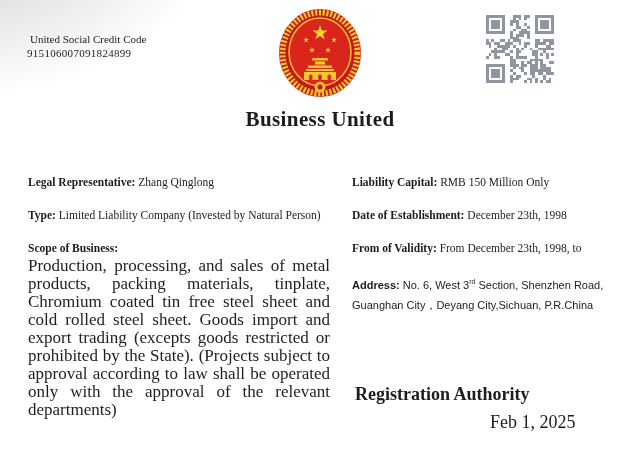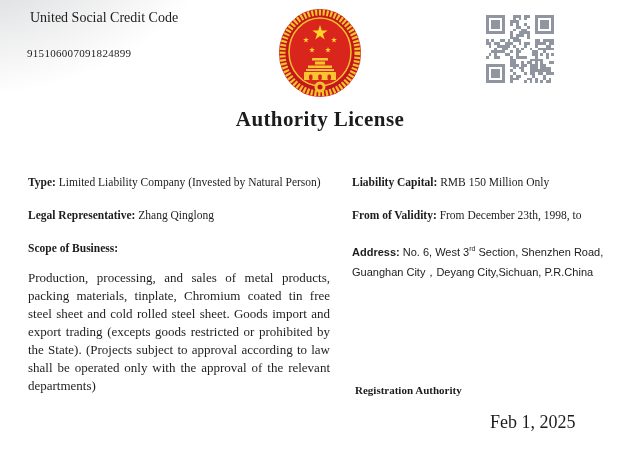--- a/index.html
+++ b/index.html
@@ -9,46 +9,46 @@
     background: #ffffff;
     font-family: "Liberation Serif", "DejaVu Serif", serif;
     color: #1c1c1c;
     overflow: hidden;
   }
   .page-shadow {
     position: absolute; inset: 0; pointer-events: none;
     background: radial-gradient(ellipse 430px 270px at -50px -70px,
                 rgba(75,80,90,0.30), rgba(75,80,90,0.10) 40%, rgba(75,80,90,0) 62%);
   }
-  .credit-code-label { position: absolute; left: 30px; top: 10px; font-size: 14px; }
+  .credit-code-label { position: absolute; left: 30px; top: 33px; font-size: 11px; }
   .credit-code-value { position: absolute; left: 27px; top: 47px; font-size: 11px; letter-spacing: 0.3px; }
   .emblem { position: absolute; left: 278px; top: 8px; width: 84px; height: 90px; }
   .emblem svg { width: 100%; height: 100%; display: block; }
   .qr { position: absolute; left: 486px; top: 15px; width: 68px; height: 68px; }
   .doc-title {
     position: absolute; left: 0; top: 107px; width: 100%;
     text-align: center; font-size: 21px; font-weight: bold; letter-spacing: 0.4px;
   }
   .col-left  { position: absolute; left: 28px;  top: 176px; width: 302px; }
   .col-right { position: absolute; left: 352px; top: 176px; width: 280px; }
   .row { font-size: 11.5px; line-height: 13px; margin-bottom: 20px; }
   .lbl { font-weight: bold; }
   .scope-text {
-    font-size: 13px; line-height: 18px; text-align: justify;
-    margin-top: 14px; color: #1e1e1e;
+    font-size: 17px; line-height: 18px; text-align: justify;
+    margin-top: 2px; color: #1e1e1e;
   }
   .address-row {
     font-family: "Liberation Sans", "DejaVu Sans", sans-serif;
     font-size: 11px; line-height: 20px; margin-bottom: 0;
   }
   .address-row .lbl { font-size: 11px; }
   sup { font-size: 7px; vertical-align: super; line-height: 0; }
   .reg-authority {
     position: absolute; left: 355px; top: 384px;
-    font-size: 11px; font-weight: bold;
+    font-size: 18px; font-weight: bold;
   }
   .issue-date { position: absolute; left: 490px; top: 412px; font-size: 18px; }
 </style>
 </head>
 <body>
 
 <div class="page-shadow"></div>
 
 <div class="credit-code-label">United Social Credit Code</div>
 <div class="credit-code-value">915106007091824899</div>
@@ -280,41 +280,45 @@
         <rect x="2" y="2" width="3" height="3"></rect>
         <path fill-rule="evenodd" d="M18,0h7v7h-7z M19,1v5h5v-5z"></path>
         <rect x="20" y="2" width="3" height="3"></rect>
         <path fill-rule="evenodd" d="M0,18h7v7h-7z M1,19v5h5v-5z"></path>
         <rect x="2" y="20" width="3" height="3"></rect>
         <path fill-rule="evenodd" d="M16,16h5v5h-5z M17,17v3h3v-3z"></path>
         <rect x="18" y="18" width="1" height="1"></rect>
       </g>
     </svg></div>
 
-<div class="doc-title">Authority License</div>
+<div class="doc-title">Business United</div>
 
 <div class="col-left">
+  <div class="row">
+    <span class="lbl">Legal Representative:</span>
+    <span>Zhang Qinglong</span>
+  </div>
   <div class="row">
     <span class="lbl">Type:</span>
     <span>Limited Liability Company (Invested by Natural Person)</span>
   </div>
-  <div class="row">
-    <span class="lbl">Legal Representative:</span>
-    <span>Zhang Qinglong</span>
-  </div>
   <div class="row" style="margin-bottom:0;">
     <span class="lbl">Scope of Business:</span>
   </div>
   <div class="scope-text">Production, processing, and sales of metal products, packing materials, tinplate, Chromium coated tin free steel sheet and cold rolled steel sheet. Goods import and export trading (excepts goods restricted or prohibited by the State). (Projects subject to approval according to law shall be operated only with the approval of the relevant departments)</div>
 </div>
 
 <div class="col-right">
   <div class="row">
     <span class="lbl">Liability Capital:</span>
     <span>RMB 150 Million Only</span>
+  </div>
+  <div class="row">
+    <span class="lbl">Date of Establishment:</span>
+    <span>December 23th, 1998</span>
   </div>
   <div class="row">
     <span class="lbl">From of Validity:</span>
     <span>From December 23th, 1998, to</span>
   </div>
   <div class="row address-row">
     <span class="lbl">Address:</span>
     <span><span>No. 6, West 3</span><sup>rd</sup><span> Section, Shenzhen Road, Guanghan City，Deyang City,Sichuan, P.R.China</span></span>
   </div>
 </div>

